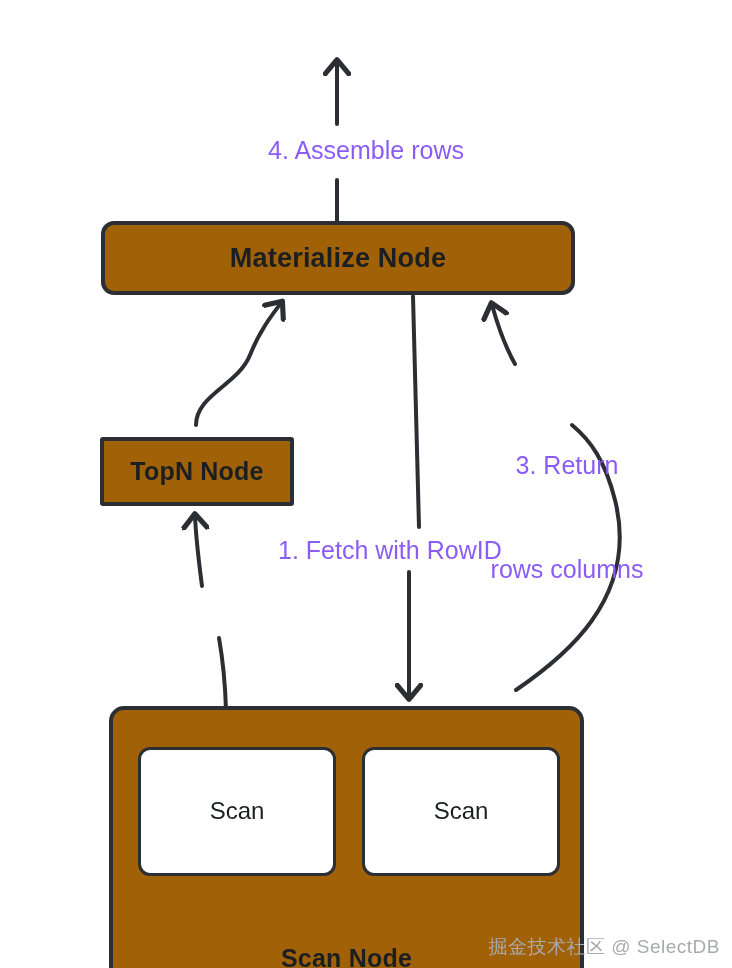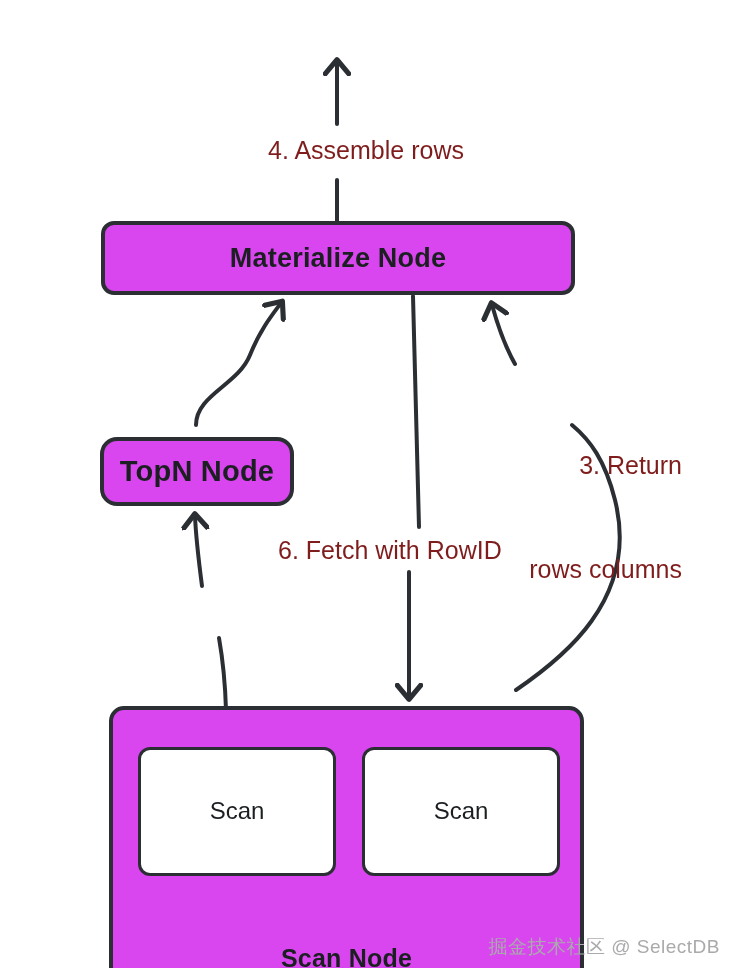--- a/index.html
+++ b/index.html
@@ -19,21 +19,21 @@
     position: absolute;
     left: 0;
     top: 0;
     width: 732px;
     height: 968px;
   }
   .node-box {
     position: absolute;
     box-sizing: border-box;
     border: 4px solid #2b2f33;
-    background: #d946ef;
+    background: #a16207;
     display: flex;
     align-items: center;
     justify-content: center;
     text-align: center;
     color: #1c1f22;
   }
   #materialize-node {
     left: 101px;
     top: 221px;
     width: 474px;
@@ -41,22 +41,22 @@
     border-radius: 13px;
     font-size: 27px;
     font-weight: bold;
     letter-spacing: 0.2px;
   }
   #topn-node {
     left: 100px;
     top: 437px;
     width: 194px;
     height: 69px;
-    border-radius: 17px;
-    font-size: 29px;
+    border-radius: 3px;
+    font-size: 25px;
     font-weight: bold;
     letter-spacing: 0.2px;
   }
   #scan-node {
     left: 101px;
     top: 706px;
     width: 475px;
     height: 285px;
     border-radius: 15px;
     display: block;
@@ -94,37 +94,37 @@
     height: 129px;
   }
   #scan-phase-2 {
     left: 249px;
     top: 37px;
     width: 198px;
     height: 129px;
   }
   .edge-label {
     position: absolute;
-    color: #7f1d1d;
+    color: #8b5cf6;
     font-size: 25px;
     line-height: 1.38;
     white-space: pre;
     text-align: center;
   }
   #label-assemble-rows {
     left: 0;
     right: 0;
     top: 133px;
     text-align: center;
   }
   #label-return-other-columns {
     left: 452px;
     top: 379px;
     width: 230px;
-    text-align: right;
+    text-align: center;
   }
   #label-fetch-rowid {
     left: 278px;
     top: 533px;
   }
   #label-return-sort-column {
     left: 62px;
     top: 593px;
   }
   #watermark {
@@ -186,18 +186,18 @@
     <div id="scan-node-label">Scan Node</div>
   </div>
 
   <div class="edge-label" id="label-assemble-rows">4. Assemble rows</div>
 
   <div class="edge-label" id="label-return-other-columns">
     <div>3. Return</div>
     <div>rows columns</div>
   </div>
 
-  <div class="edge-label" id="label-fetch-rowid">6. Fetch with RowID</div>
+  <div class="edge-label" id="label-fetch-rowid">1. Fetch with RowID</div>
 
 
   <div id="watermark">掘金技术社区 @ SelectDB</div>
 
 </div>
 
 </body></html>

